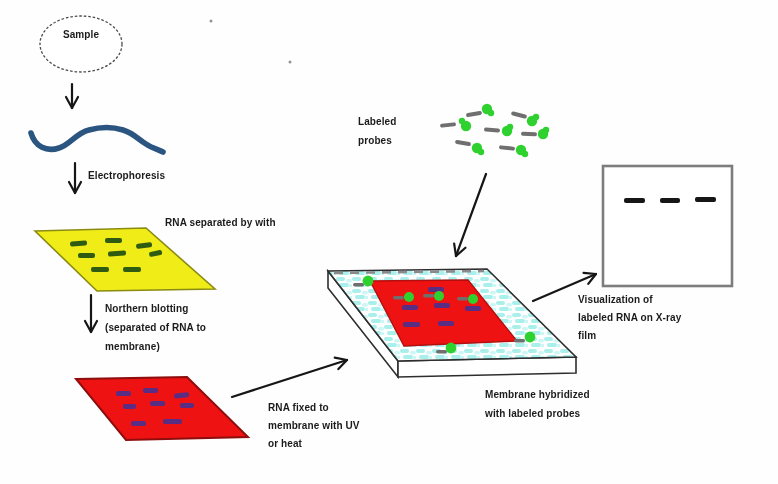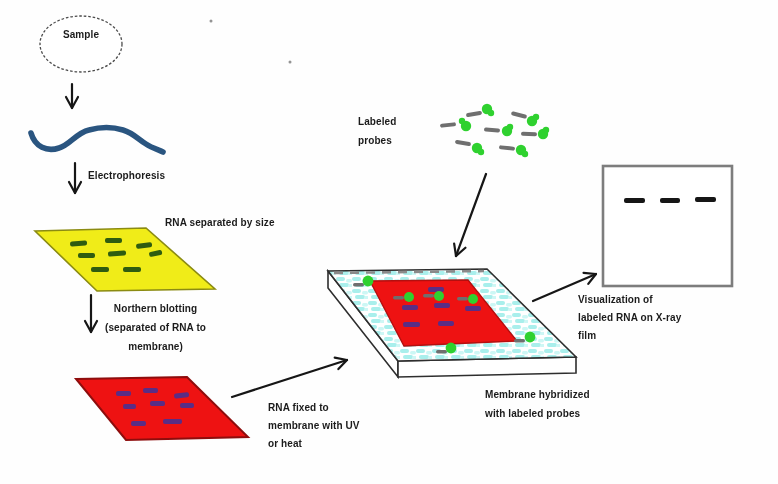--- a/index.html
+++ b/index.html
@@ -172,23 +172,23 @@
       <rect class="film-band" x="660" y="198" width="20" height="5" rx="2"></rect>
       <rect class="film-band" x="695" y="197" width="21" height="5" rx="2"></rect>
     </g>
   </svg>
 
   <div class="lbl center" style="left:41px;top:26px;width:80px;">Sample</div>
 
 
   <div class="lbl" style="left:88px;top:167px;">Electrophoresis</div>
 
-  <div class="lbl" style="left:165px;top:214px;">RNA separated by size</div>
-
-  <div class="lbl lh19" style="left:105px;top:299px;text-align:center;">
+  <div class="lbl" style="left:165px;top:214px;">RNA separated by with</div>
+
+  <div class="lbl lh19" style="left:105px;top:299px;">
     <span>Northern blotting</span>
     <span>(separated of RNA to</span>
     <span>membrane)</span>
   </div>
 
   <div class="lbl" style="left:268px;top:399px;">
     <span>RNA fixed to</span>
     <span>membrane with UV</span>
     <span>or heat</span>
   </div>

